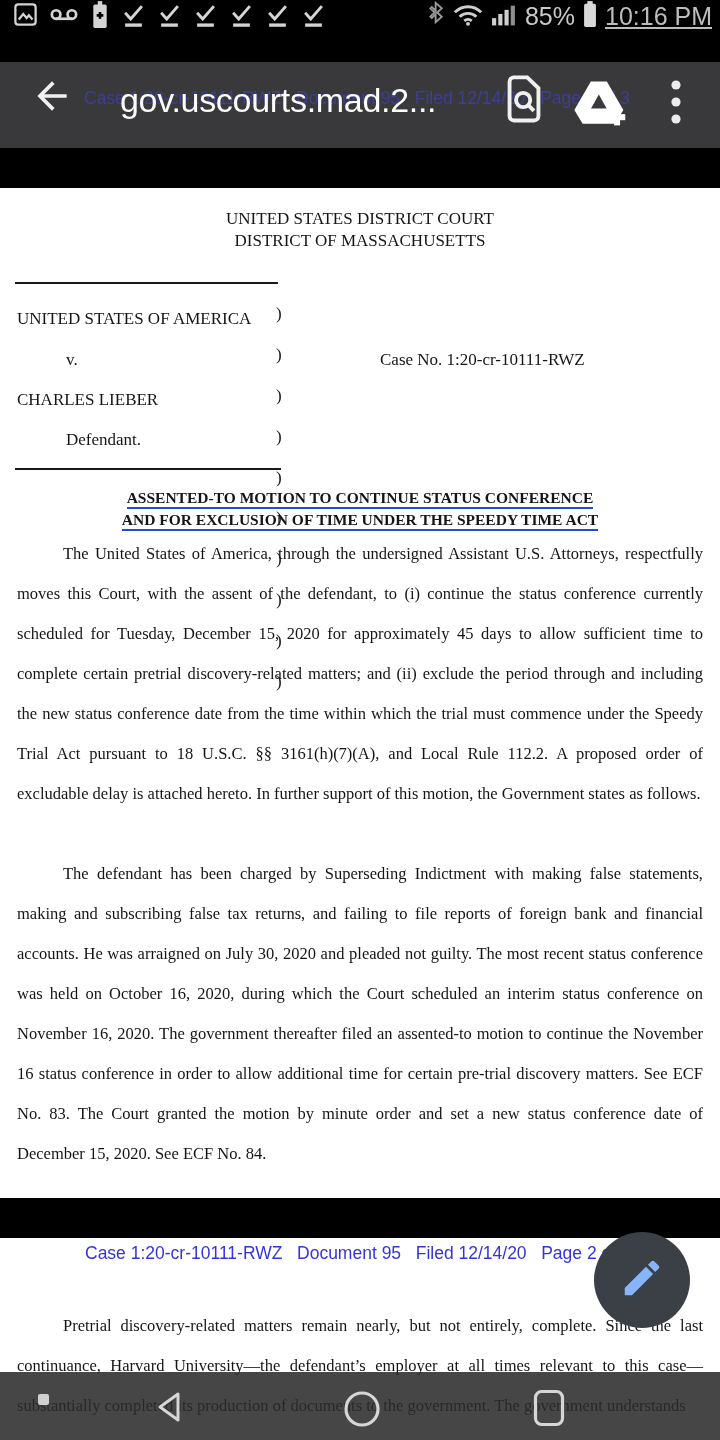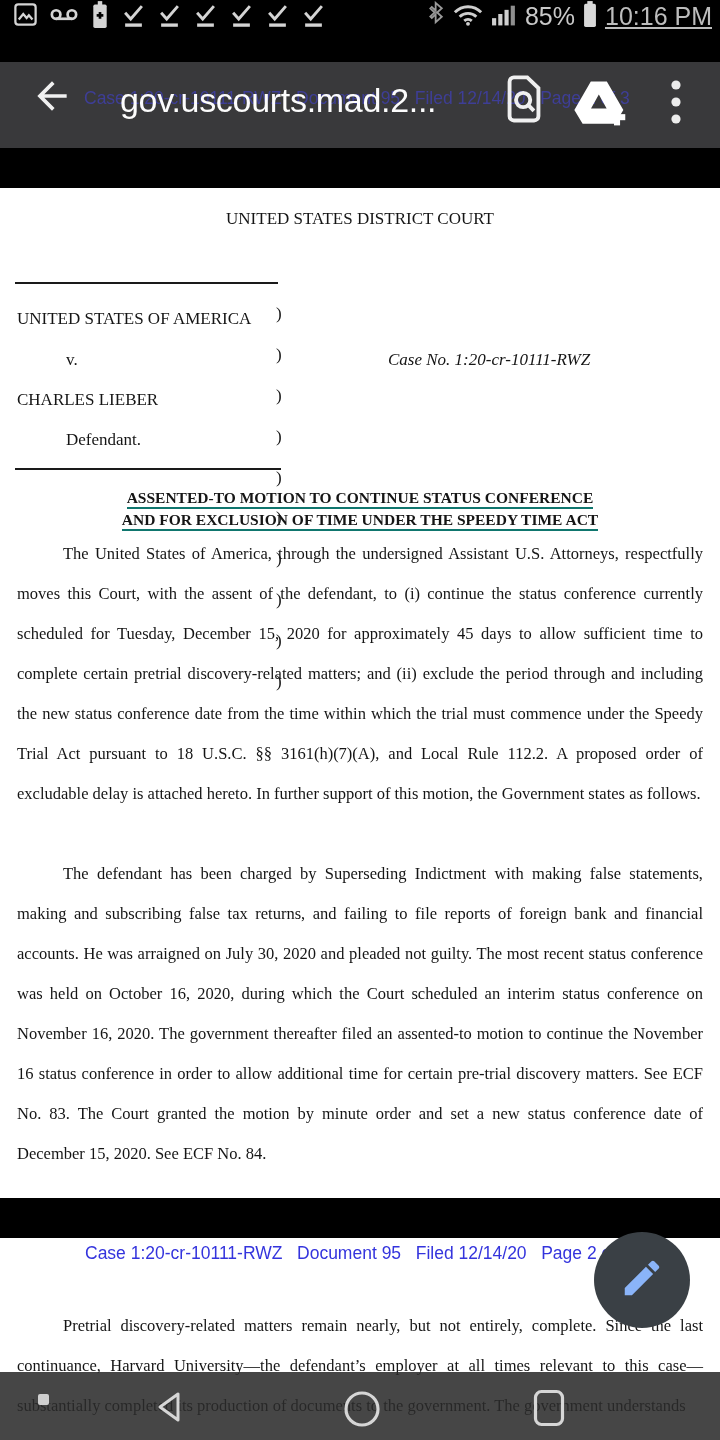--- a/index.html
+++ b/index.html
@@ -29,26 +29,26 @@
          font-family:"Liberation Serif",serif;color:#151515;margin-top:40px;}
   .court-title{position:absolute;top:20px;left:0;width:100%;text-align:center;
                font-size:17px;line-height:22px;}
   .caption{position:absolute;top:94px;left:0;width:100%;height:195px;font-size:17px;}
   .cap-rule-top{position:absolute;left:15px;top:0;width:263px;border-top:2px solid #1a1a1a;}
   .cap-rule-bottom{position:absolute;left:15px;top:186px;width:266px;border-top:2px solid #1a1a1a;}
   .cap-parens{position:absolute;left:276px;top:2px;line-height:20.4px;white-space:pre-line;text-align:left;}
   .cap-parens span{display:block;}
   .cap-plaintiff{position:absolute;left:17px;top:27px;}
   .cap-v{position:absolute;left:66px;top:68px;}
-  .cap-caseno{position:absolute;left:388px;top:68px;font-style:italic;}
+  .cap-caseno{position:absolute;left:380px;top:68px;}
   .cap-defname{position:absolute;left:17px;top:108px;}
   .cap-deflabel{position:absolute;left:66px;top:148px;}
   .motion-title{position:absolute;top:299px;left:0;width:100%;text-align:center;
                 font-weight:700;font-size:15.5px;line-height:21px;}
-  .motion-title .u{border-bottom:2px solid #0f766e;padding-bottom:0px;display:inline-block;line-height:19px;}
+  .motion-title .u{border-bottom:2px solid #1d4ed8;padding-bottom:0px;display:inline-block;line-height:19px;}
   .bodypara{position:absolute;left:17px;width:686px;margin:0;text-align:justify;
             font-size:16.5px;line-height:40px;text-indent:46px;}
   .para1{top:346px;}
   .para2{top:666px;}
   .it{}
 
   .page-gap{position:absolute;top:1198px;left:0;width:720px;height:40px;background:#000;}
 
   .page2{position:absolute;top:1238px;left:0;width:720px;height:202px;background:#fff;
          font-family:"Liberation Serif",serif;color:#151515;}
@@ -183,20 +183,21 @@
           <circle cx="6" cy="7" r="4.6" fill="#ececec"></circle>
           <circle cx="6" cy="24" r="4.6" fill="#ececec"></circle>
           <circle cx="6" cy="41" r="4.6" fill="#ececec"></circle>
         </svg>
     </span>
   </div>
 
   <div class="page1">
     <div class="court-title">
       <div>UNITED STATES DISTRICT COURT</div>
+      <div>DISTRICT OF MASSACHUSETTS</div>
     </div>
 
     <div class="caption">
       <div class="cap-rule-top"></div>
       <div class="cap-parens">
         <span>)</span>
         <span>)</span>
         <span>)</span>
         <span>)</span>
         <span>)</span>

